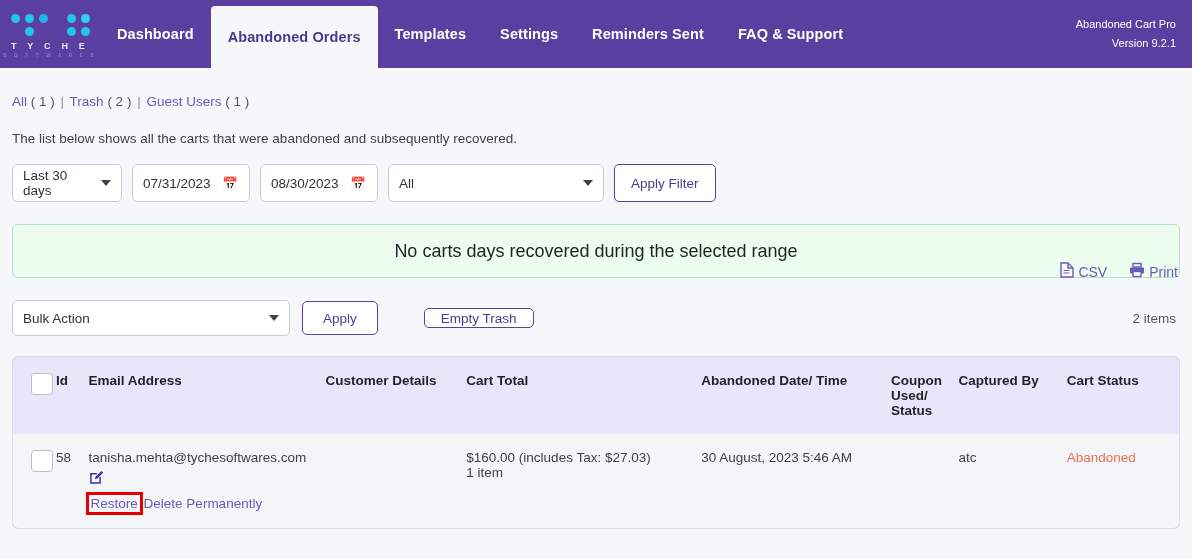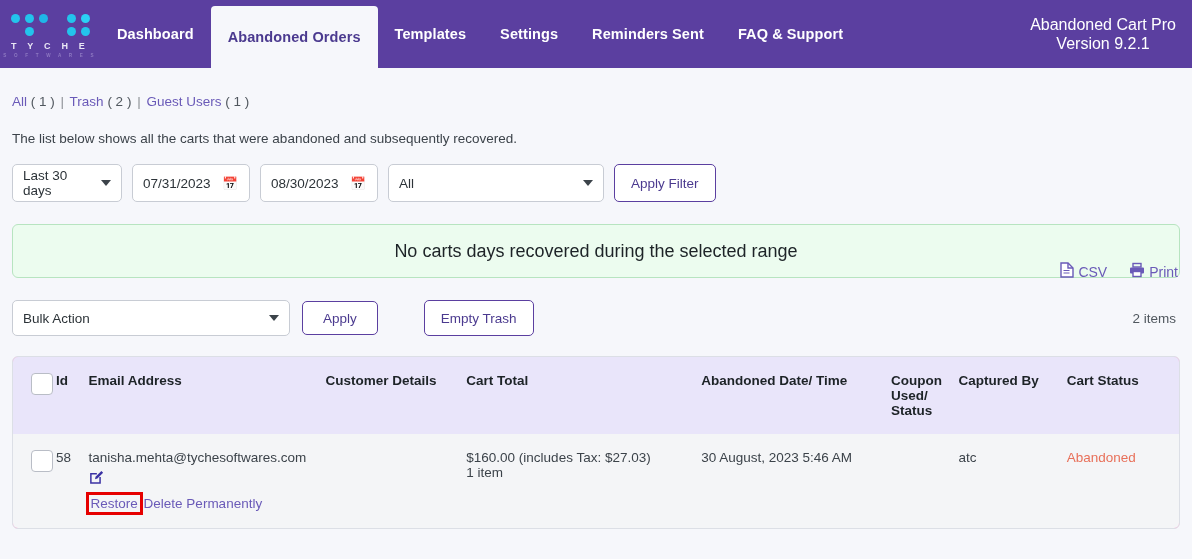--- a/index.html
+++ b/index.html
@@ -65,23 +65,23 @@
     border-top-right-radius: 4px;
     margin-top: 6px;
   }
 
   .brandinfo {
     position: absolute;
     right: 16px;
     top: 50%;
     transform: translateY(-50%);
     color: #ffffff;
-    font-size: 16px;
+    font-size: 11px;
     line-height: 19px;
-    text-align: center;
+    text-align: right;
     margin-left: 48px;
   }
 
   
   .content { padding: 0 12px; position: relative; }
 
   .subsubsub {
     margin-top: 26px;
     font-size: 13.5px;
     color: #50575e;
@@ -163,21 +163,21 @@
   }
 
   .bulkbar {
     margin-top: 22px;
     display: flex;
     align-items: center;
     gap: 12px;
   }
   .sel-bulk { width: 278px; justify-content: space-between; cursor: pointer; height: 36px; }
   .btn-apply { height: 34px; padding: 0 20px; }
-  .btn-empty { height: 36px; padding: 0 16px; margin-left: 34px; }
+  .btn-empty { height: 20px; padding: 0 16px; margin-left: 34px; }
   .items-count {
     margin-left: auto;
     font-size: 13.5px;
     color: #50575e;
     padding-right: 4px;
   }
 
   
   .table-wrap {
     margin-top: 20px;

